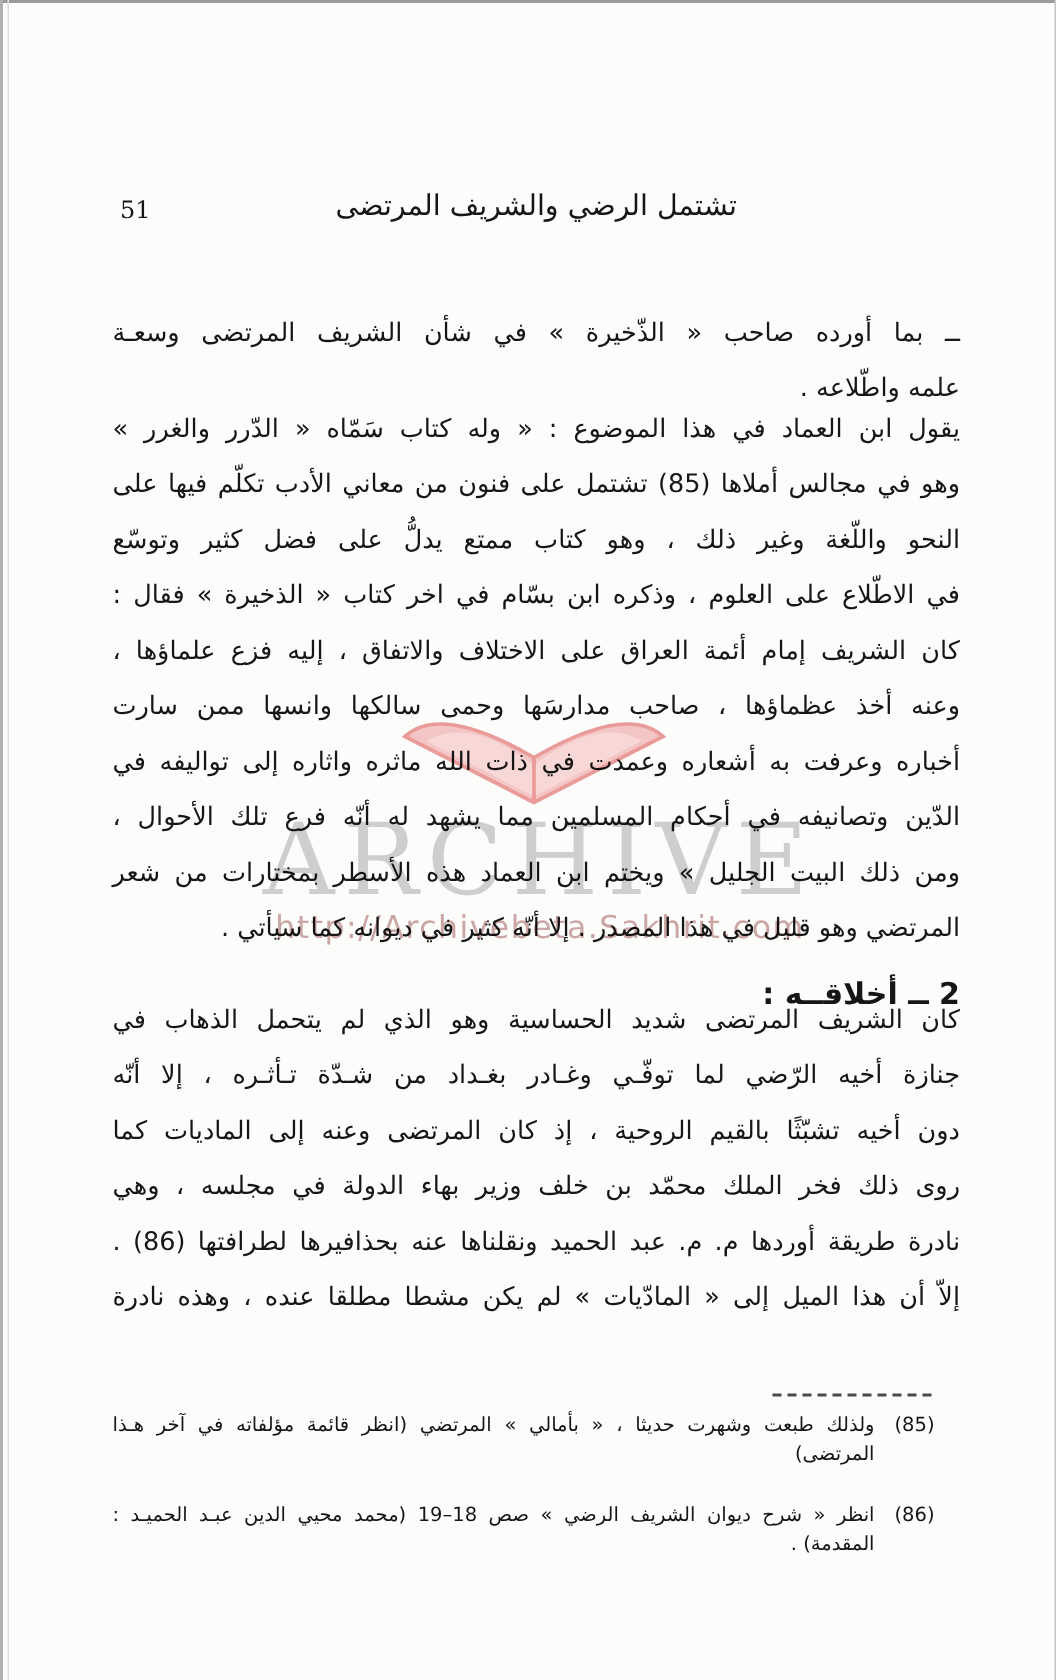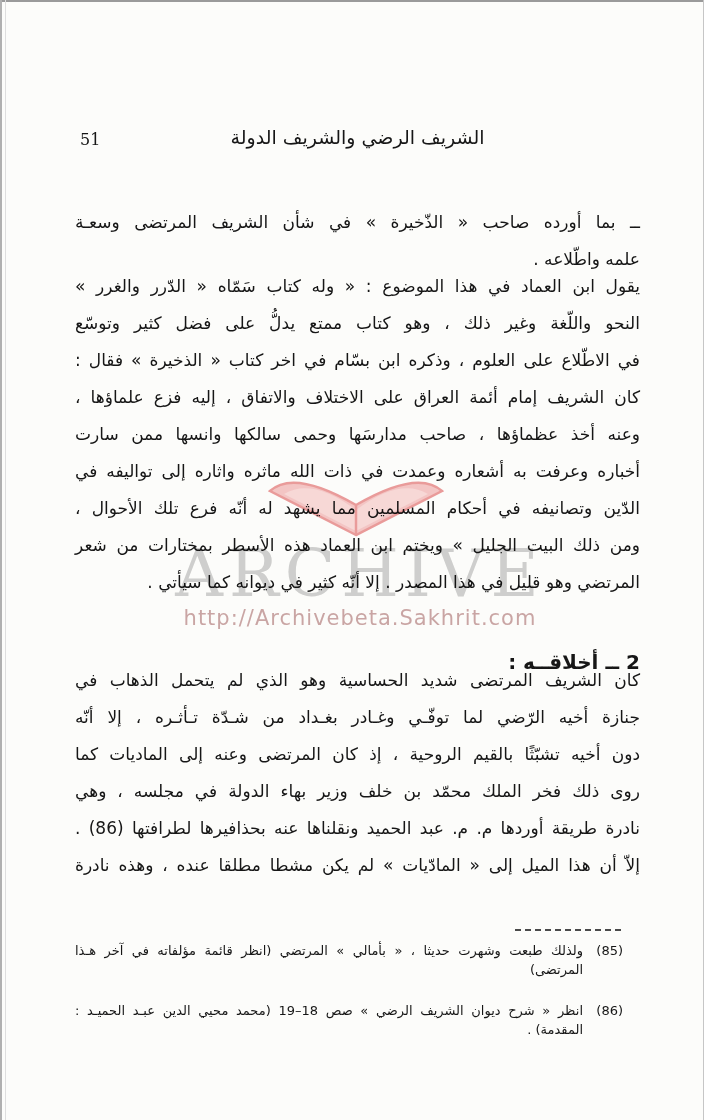--- a/index.html
+++ b/index.html
@@ -61,29 +61,30 @@
 <body>
 
 <div class="page">
 
   <div class="edge-top"></div>
   <div class="edge-left"></div>
   <div class="edge-left2"></div>
   <div class="edge-right"></div>
 
   <div class="abs page-number">51</div>
-  <div class="abs page-title">الشريف الرضي والشريف الدولة</div>
+  <div class="abs page-title">تشتمل الرضي والشريف المرتضى</div>
 
   <div class="abs col rtl para1">
     <div class="line jline">ــ بما أورده صاحب « الذّخيرة » في شأن الشريف المرتضى وسعـة</div>
     <div class="line rline">علمه واطّلاعه .</div>
   </div>
 
   <div class="abs col rtl para2">
     <div class="line jline">يقول ابن العماد في هذا الموضوع : « وله كتاب سَمّاه « الدّرر والغرر »</div>
+    <div class="line jline">وهو في مجالس أملاها (85) تشتمل على فنون من معاني الأدب تكلّم فيها على</div>
     <div class="line jline">النحو واللّغة وغير ذلك ، وهو كتاب ممتع يدلُّ على فضل كثير وتوسّع</div>
     <div class="line jline">في الاطّلاع على العلوم ، وذكره ابن بسّام في اخر كتاب « الذخيرة » فقال :</div>
     <div class="line jline">كان الشريف إمام أئمة العراق على الاختلاف والاتفاق ، إليه فزع علماؤها ،</div>
     <div class="line jline">وعنه أخذ عظماؤها ، صاحب مدارسَها وحمى سالكها وانسها ممن سارت</div>
     <div class="line jline">أخباره وعرفت به أشعاره وعمدت في ذات الله ماثره واثاره إلى تواليفه في</div>
     <div class="line jline">
       <span>الدّين وتصانيفه في أحكام المسلمين مما يشهد له أنّه فرع </span><span class="b">تلك الأحوال</span><span> ،</span>
     </div>
     <div class="line jline">ومن ذلك البيت الجليل » ويختم ابن العماد هذه الأسطر بمختارات من شعر</div>
     <div class="line rline">المرتضي وهو قليل في هذا المصدر . إلا أنّه كثير في ديوانه كما سيأتي .</div>

